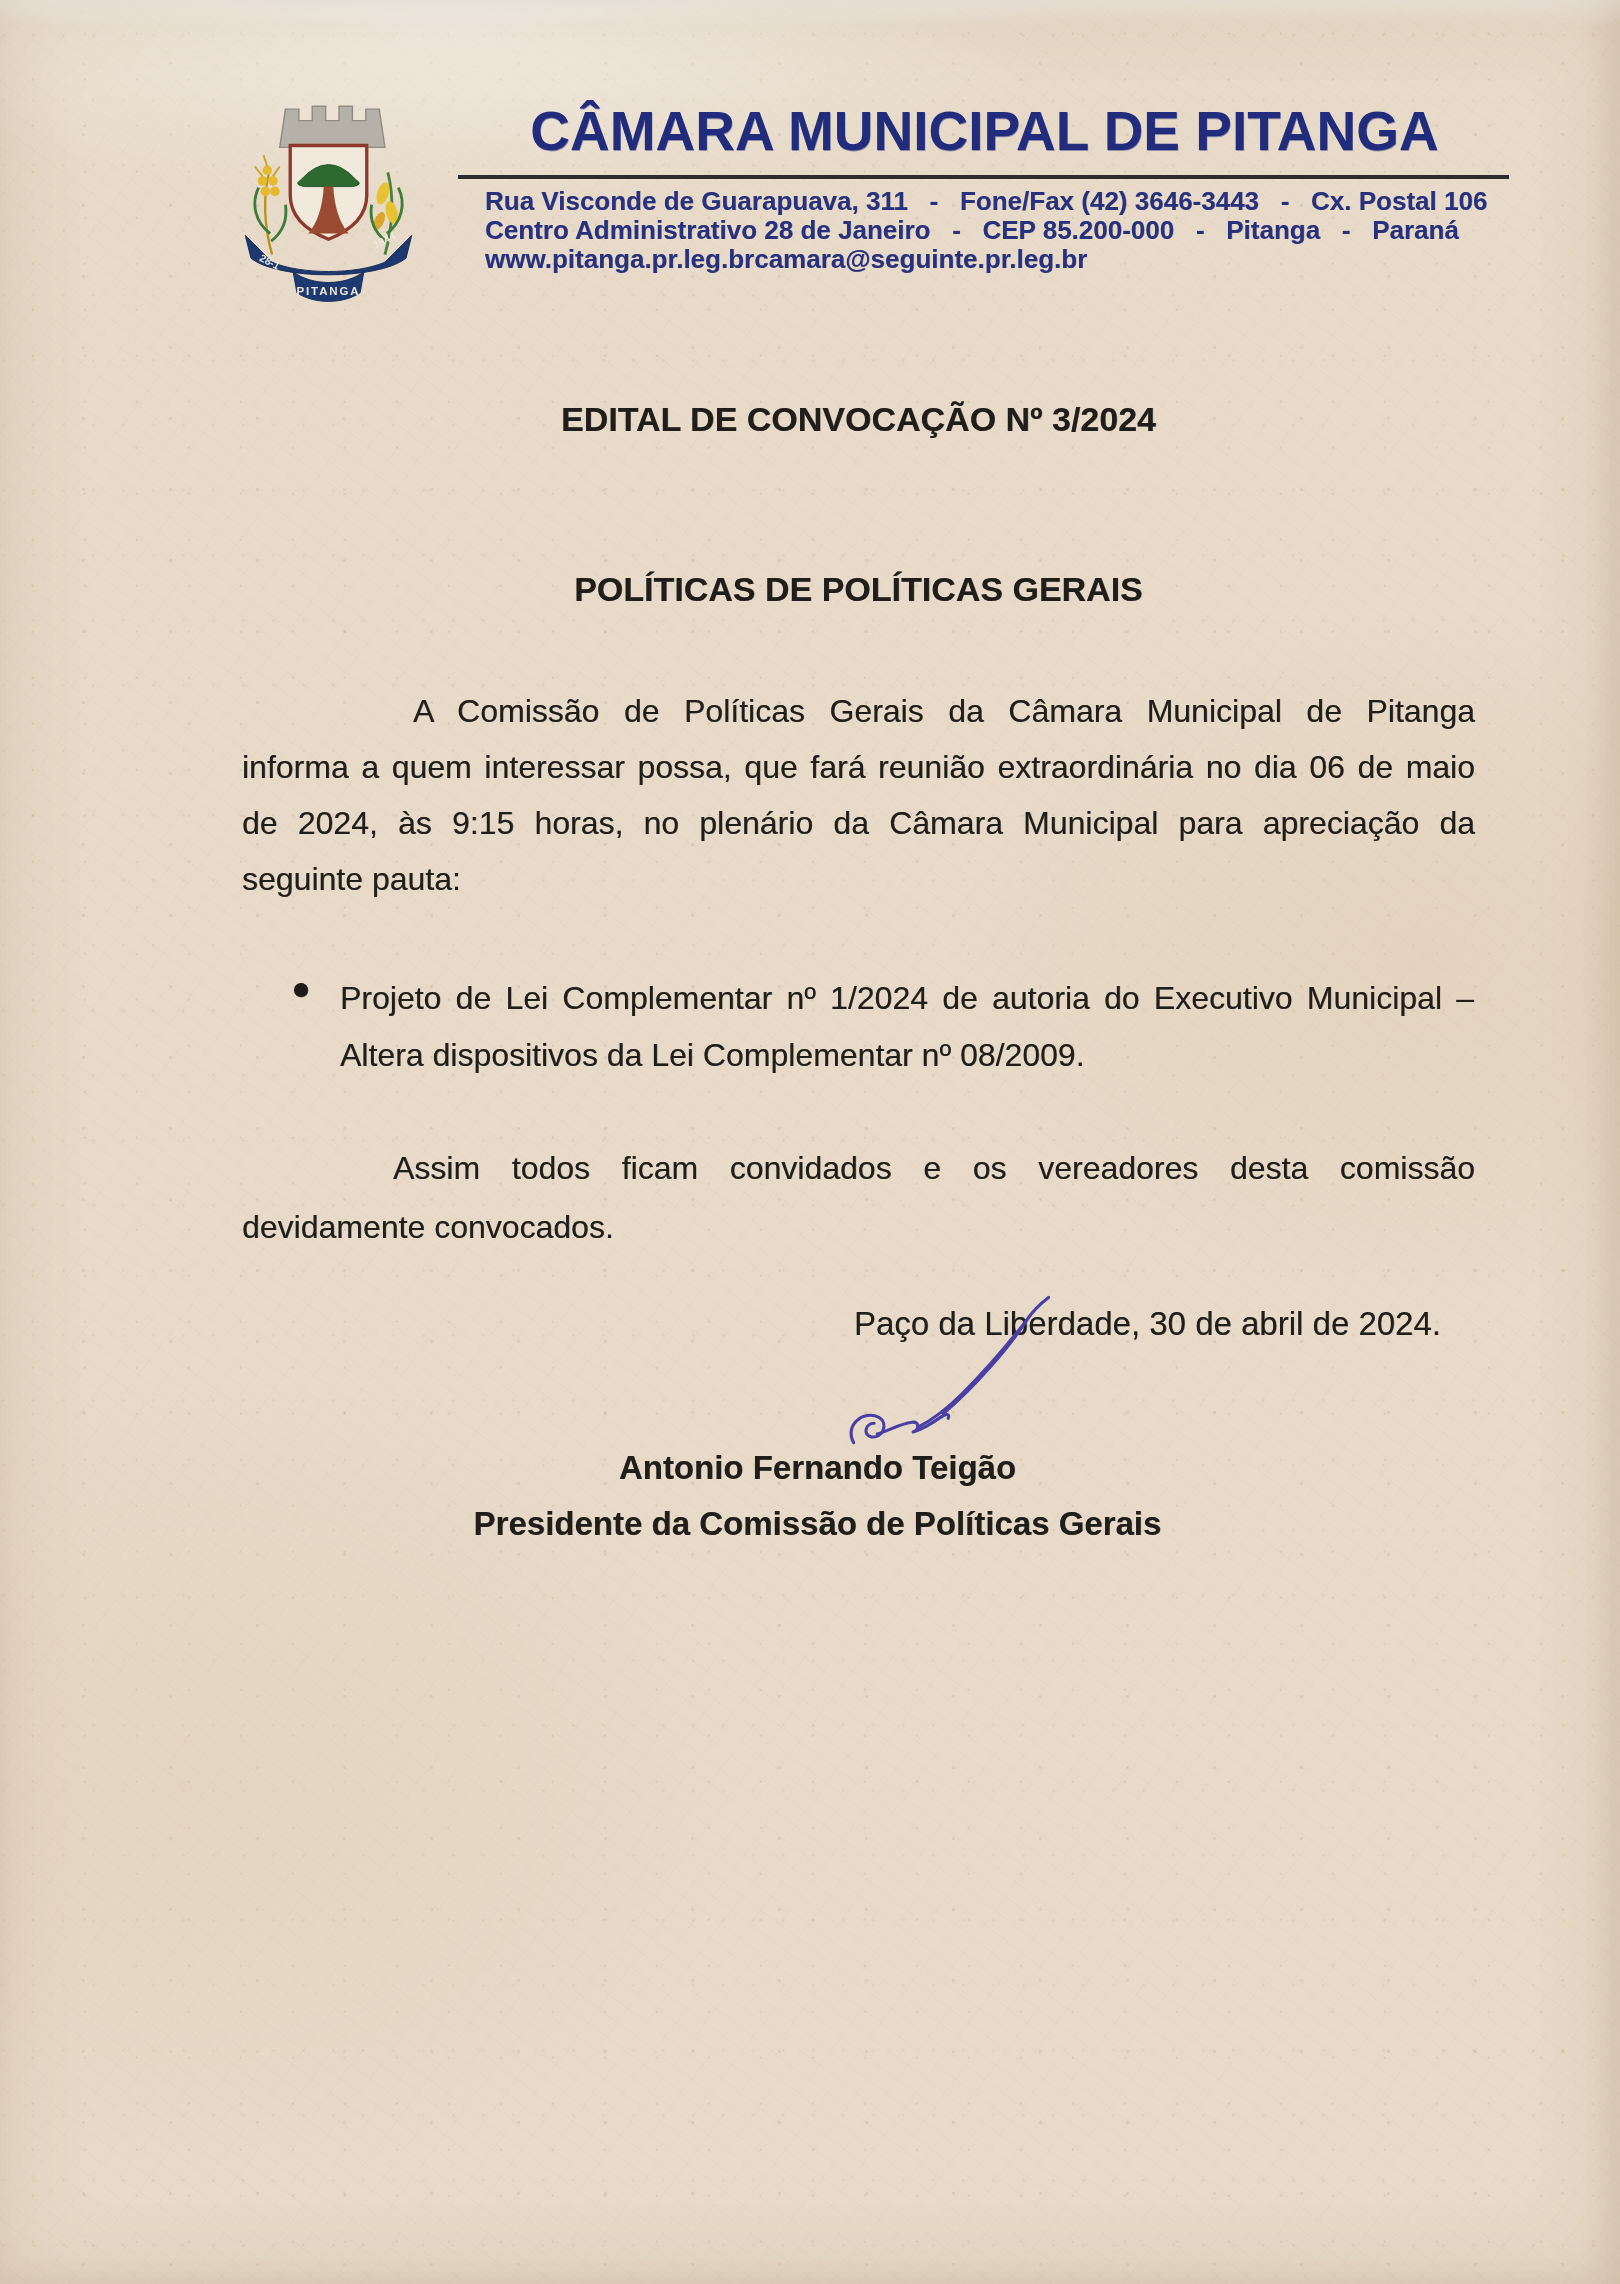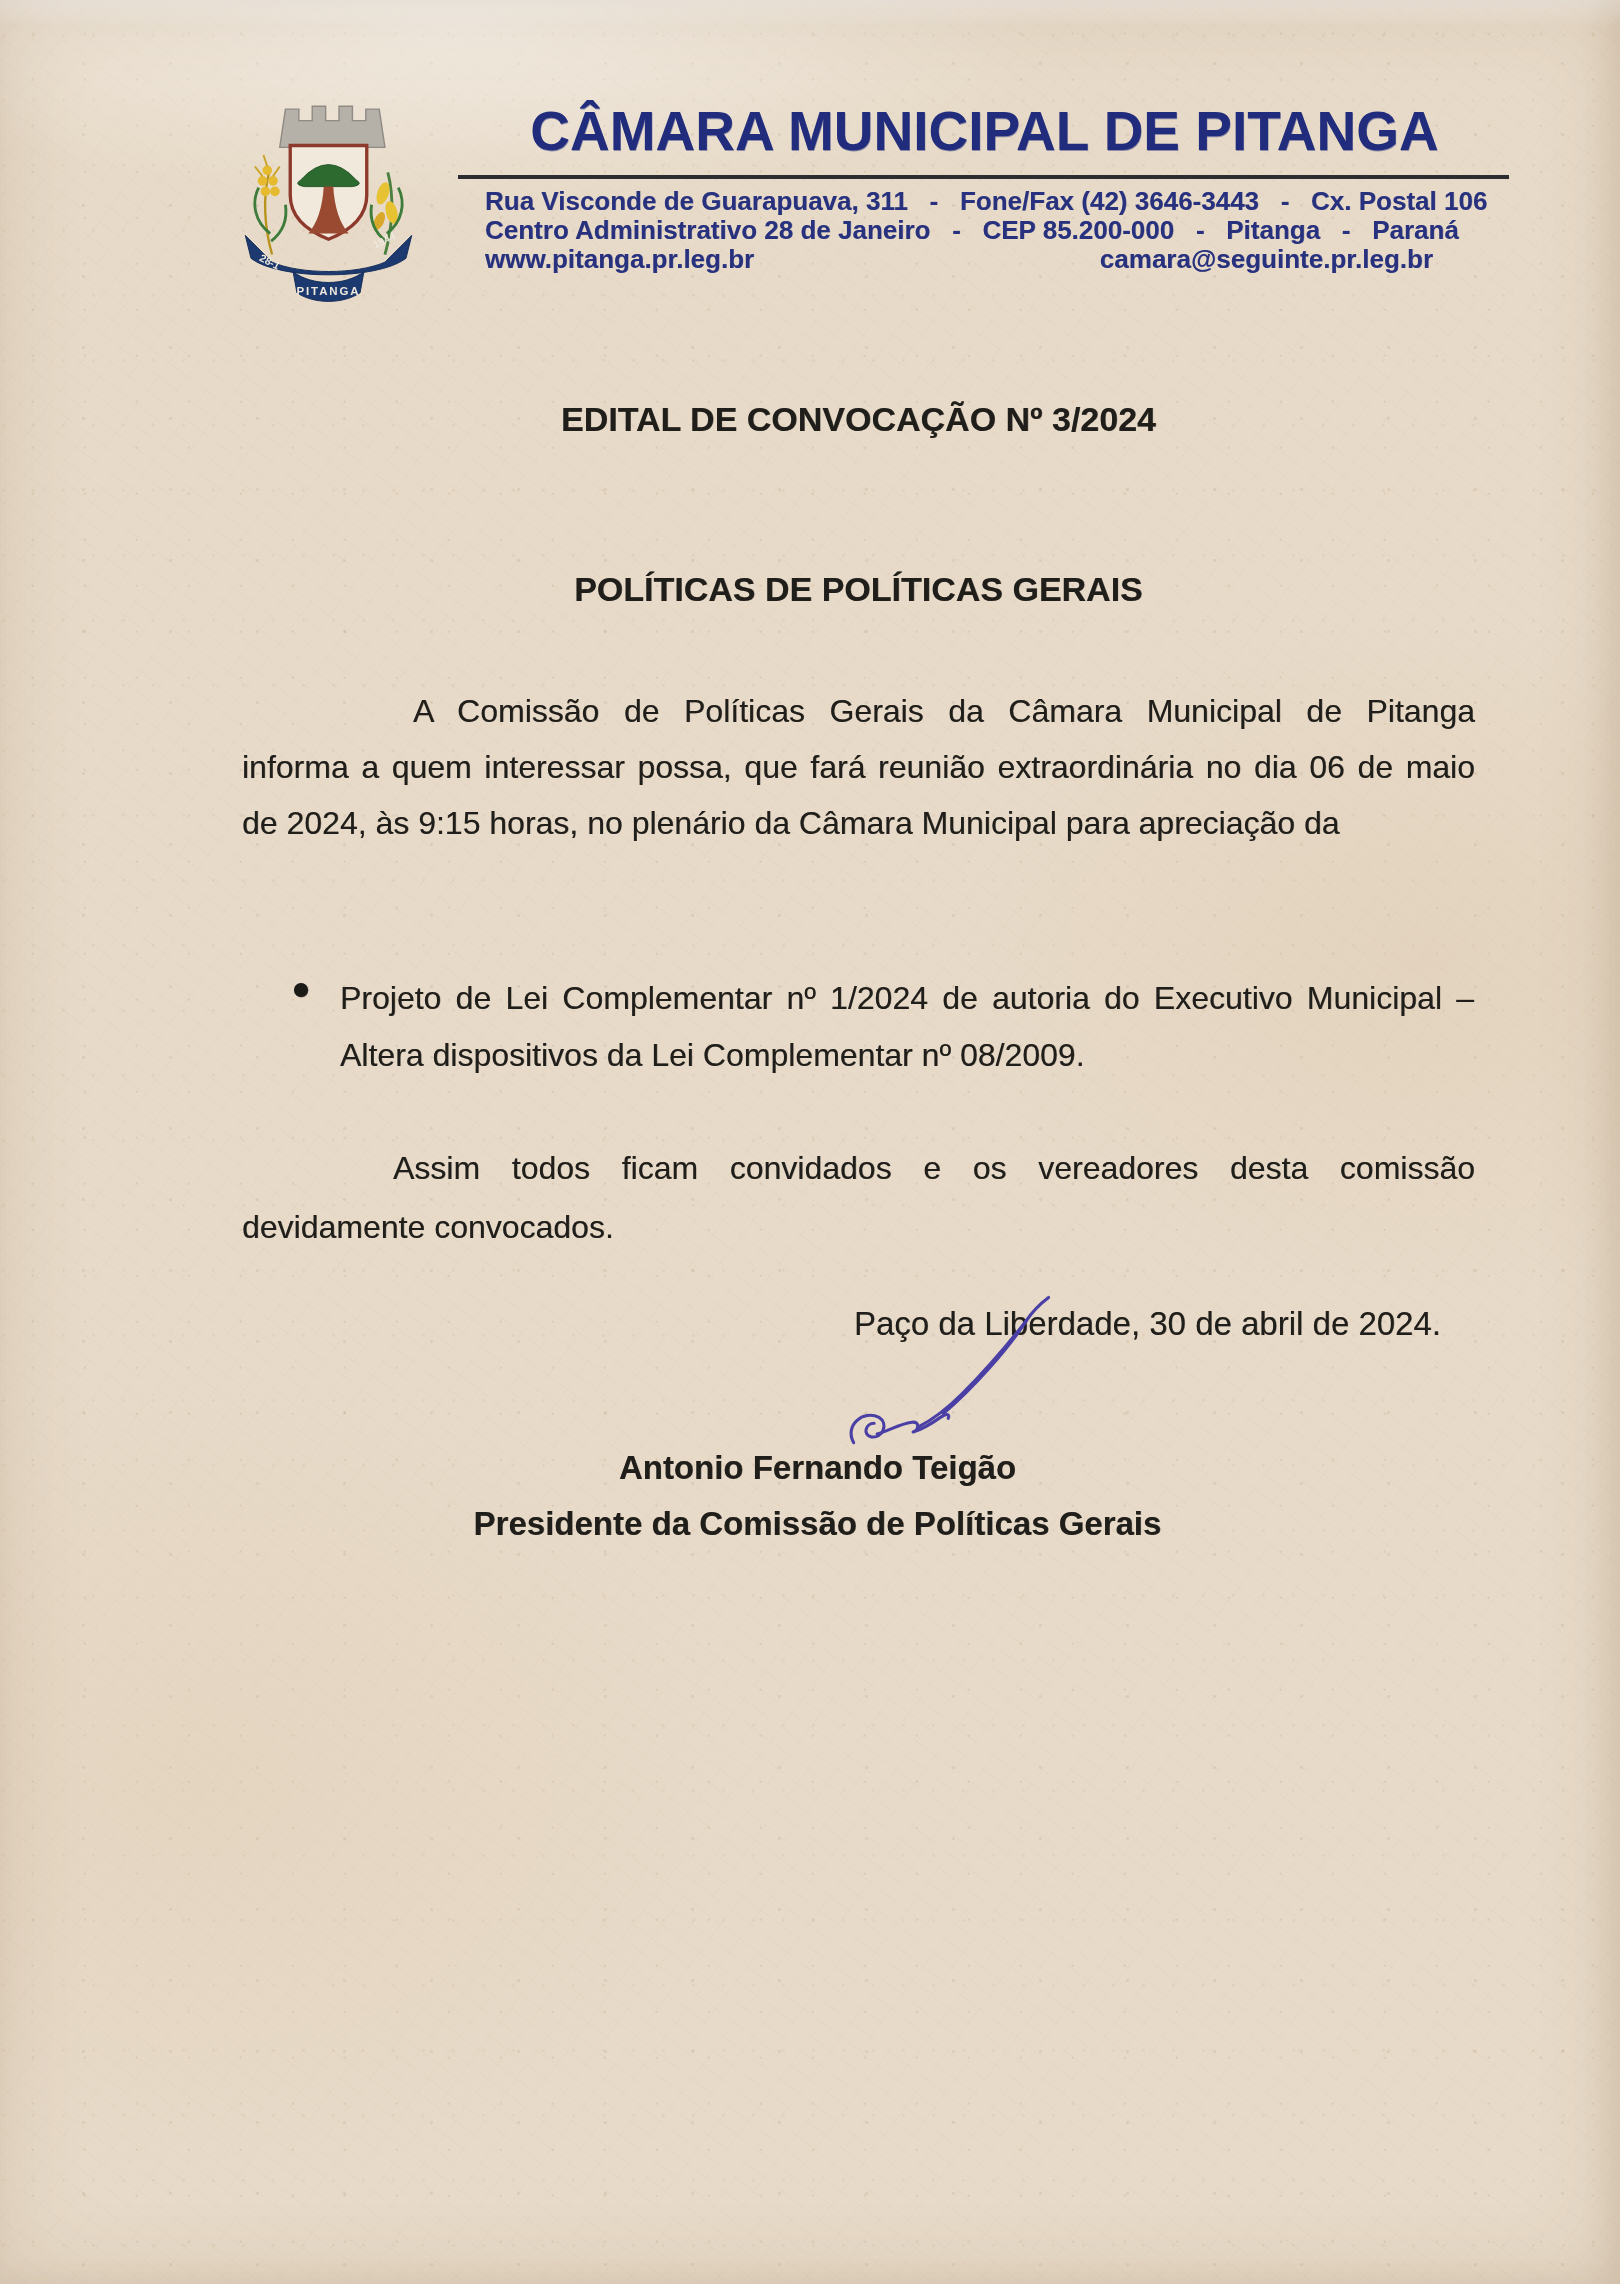--- a/index.html
+++ b/index.html
@@ -38,21 +38,21 @@
     color:#212d7c;
     text-shadow:0.5px 0.5px 0.6px rgba(33,45,124,0.45);
   }
   .header-rule{left:458px;top:175px;width:1051px;height:3.9px;background:#2c2c31;}
   .addr{
     left:485px;
     font-size:26px;line-height:28px;font-weight:bold;
     color:#27317e;white-space:pre;
     text-shadow:0.4px 0.4px 0.5px rgba(39,49,126,0.4);
   }
-  .addr-row3{left:485px;top:244px;width:948px;display:flex;justify-content:space-between;}
+  .addr-row3{left:485px;top:244px;width:948px;display:flex;justify-content:flex-start;}
   .addr-row3 span{font-size:26px;font-weight:bold;color:#27317e;text-shadow:0.4px 0.4px 0.5px rgba(39,49,126,0.4);}
   
   .doc-text{
     text-shadow:0.4px 0.4px 0.5px rgba(40,36,30,0.55);
   }
   .content{left:242px;width:1233px;}
   .h-center{text-align:center;font-weight:bold;font-size:34px;line-height:43px;}
   .para .line{
     text-align:justify;text-align-last:justify;
     font-size:32px;line-height:56px;height:56px;
@@ -131,20 +131,21 @@
     </div>
   </div>
 
   <div class="abs content h-center doc-text" style="top:398px">EDITAL DE CONVOCAÇÃO Nº 3/2024</div>
   <div class="abs content h-center doc-text" style="top:568px">POLÍTICAS DE POLÍTICAS GERAIS</div>
 
   <div class="abs content para doc-text" style="top:683px;--indent:171px">
       <div class="line">A Comissão de Políticas Gerais da Câmara Municipal de Pitanga</div>
       <div class="line">informa a quem interessar possa, que fará reunião extraordinária no dia 06 de maio</div>
       <div class="line">de 2024, às 9:15 horas, no plenário da Câmara Municipal para apreciação da</div>
+      <div class="line">seguinte pauta:</div>
     </div>
 
   <div class="abs bullet-dot"></div>
   <div class="abs bullet-text doc-text" style="left:340px;top:970px;width:1134px">
       <div class="line">Projeto de Lei Complementar nº 1/2024 de autoria do Executivo Municipal –</div>
       <div class="line">Altera dispositivos da Lei Complementar nº 08/2009.</div>
     </div>
 
   <div class="abs content para para2 doc-text" style="top:1139px;--indent:151px">
       <div class="line">Assim todos ficam convidados e os vereadores desta comissão</div>

